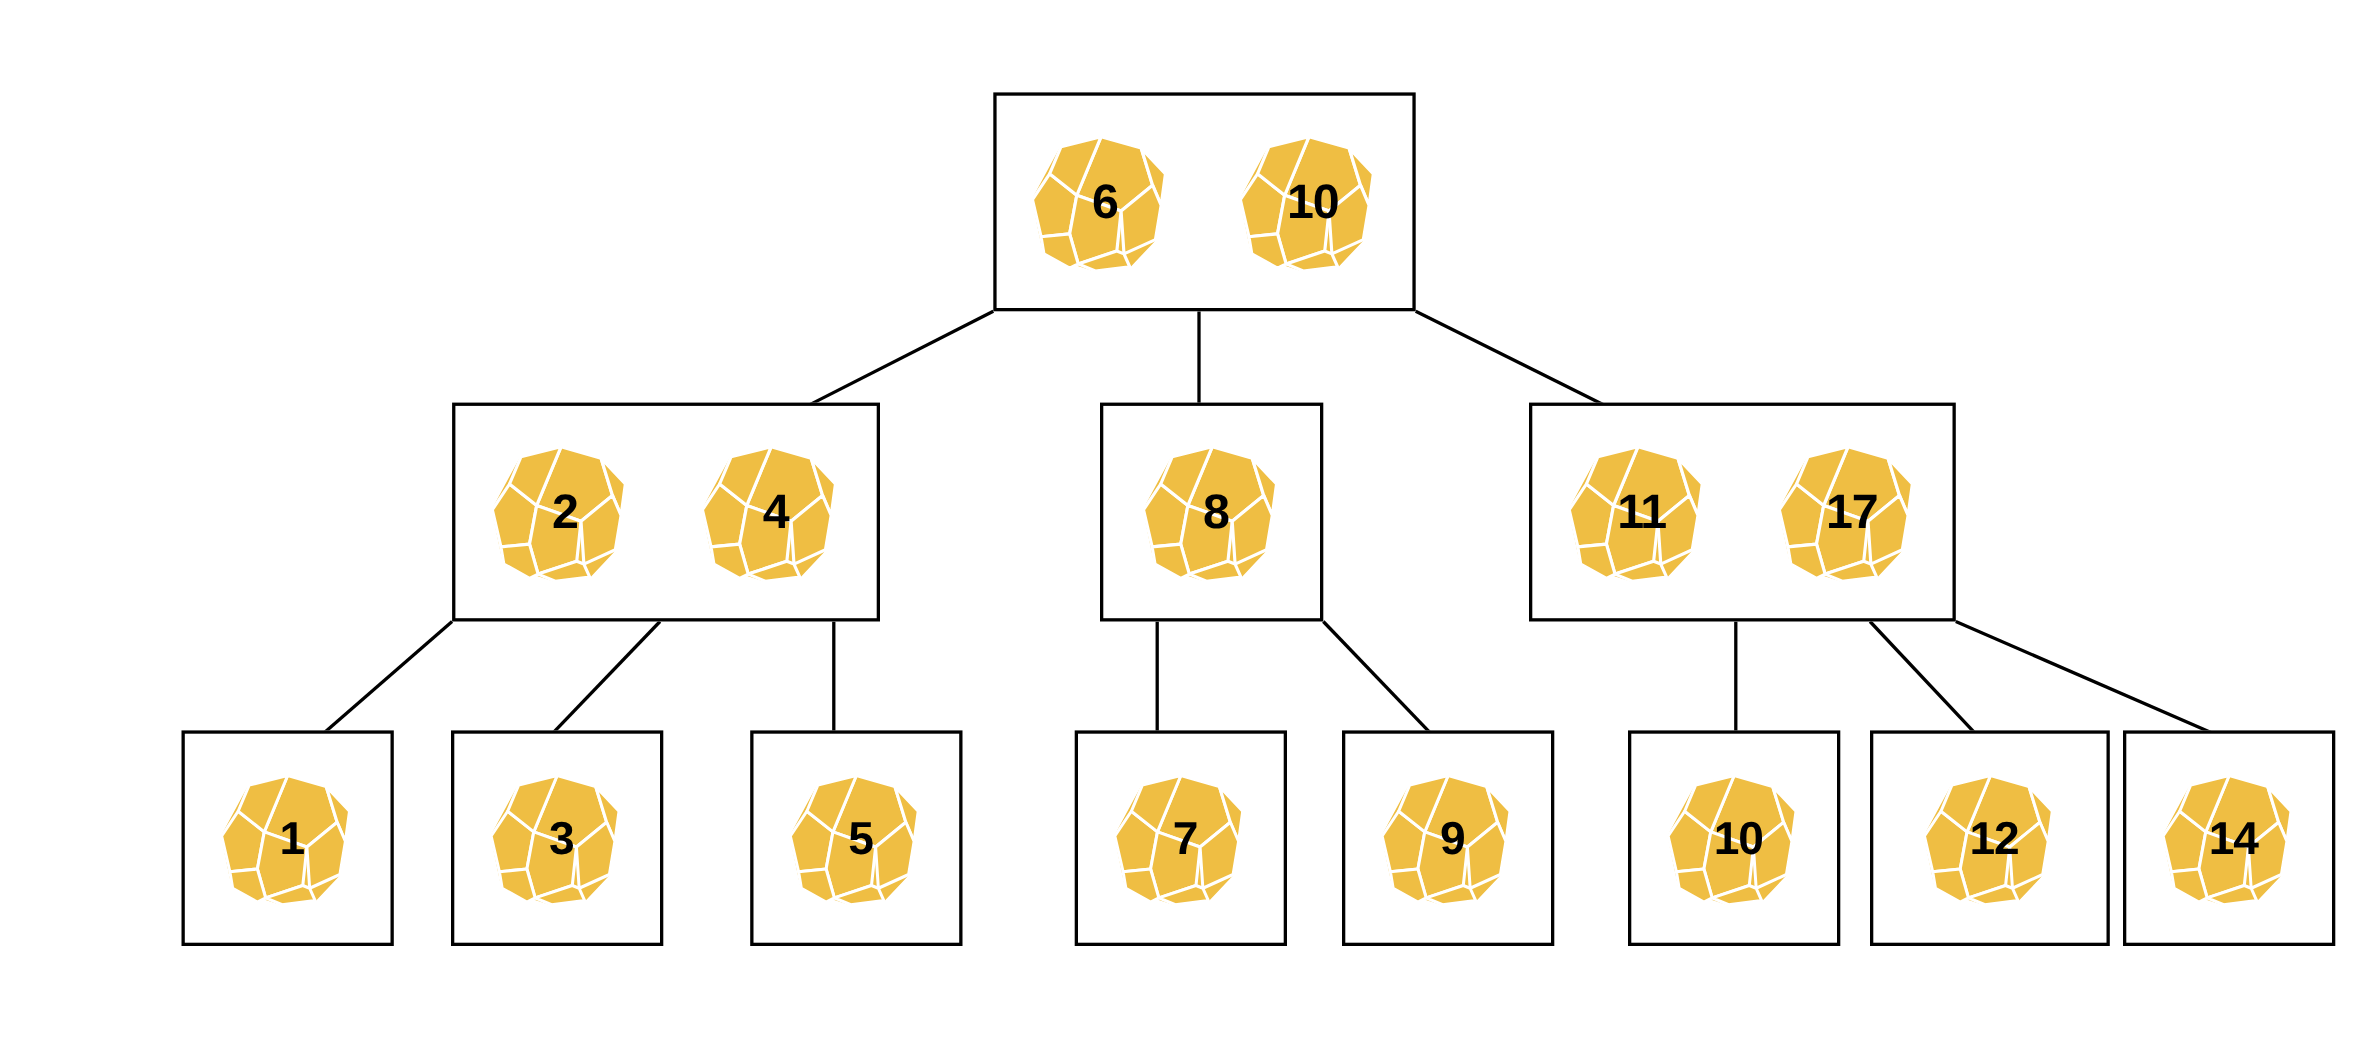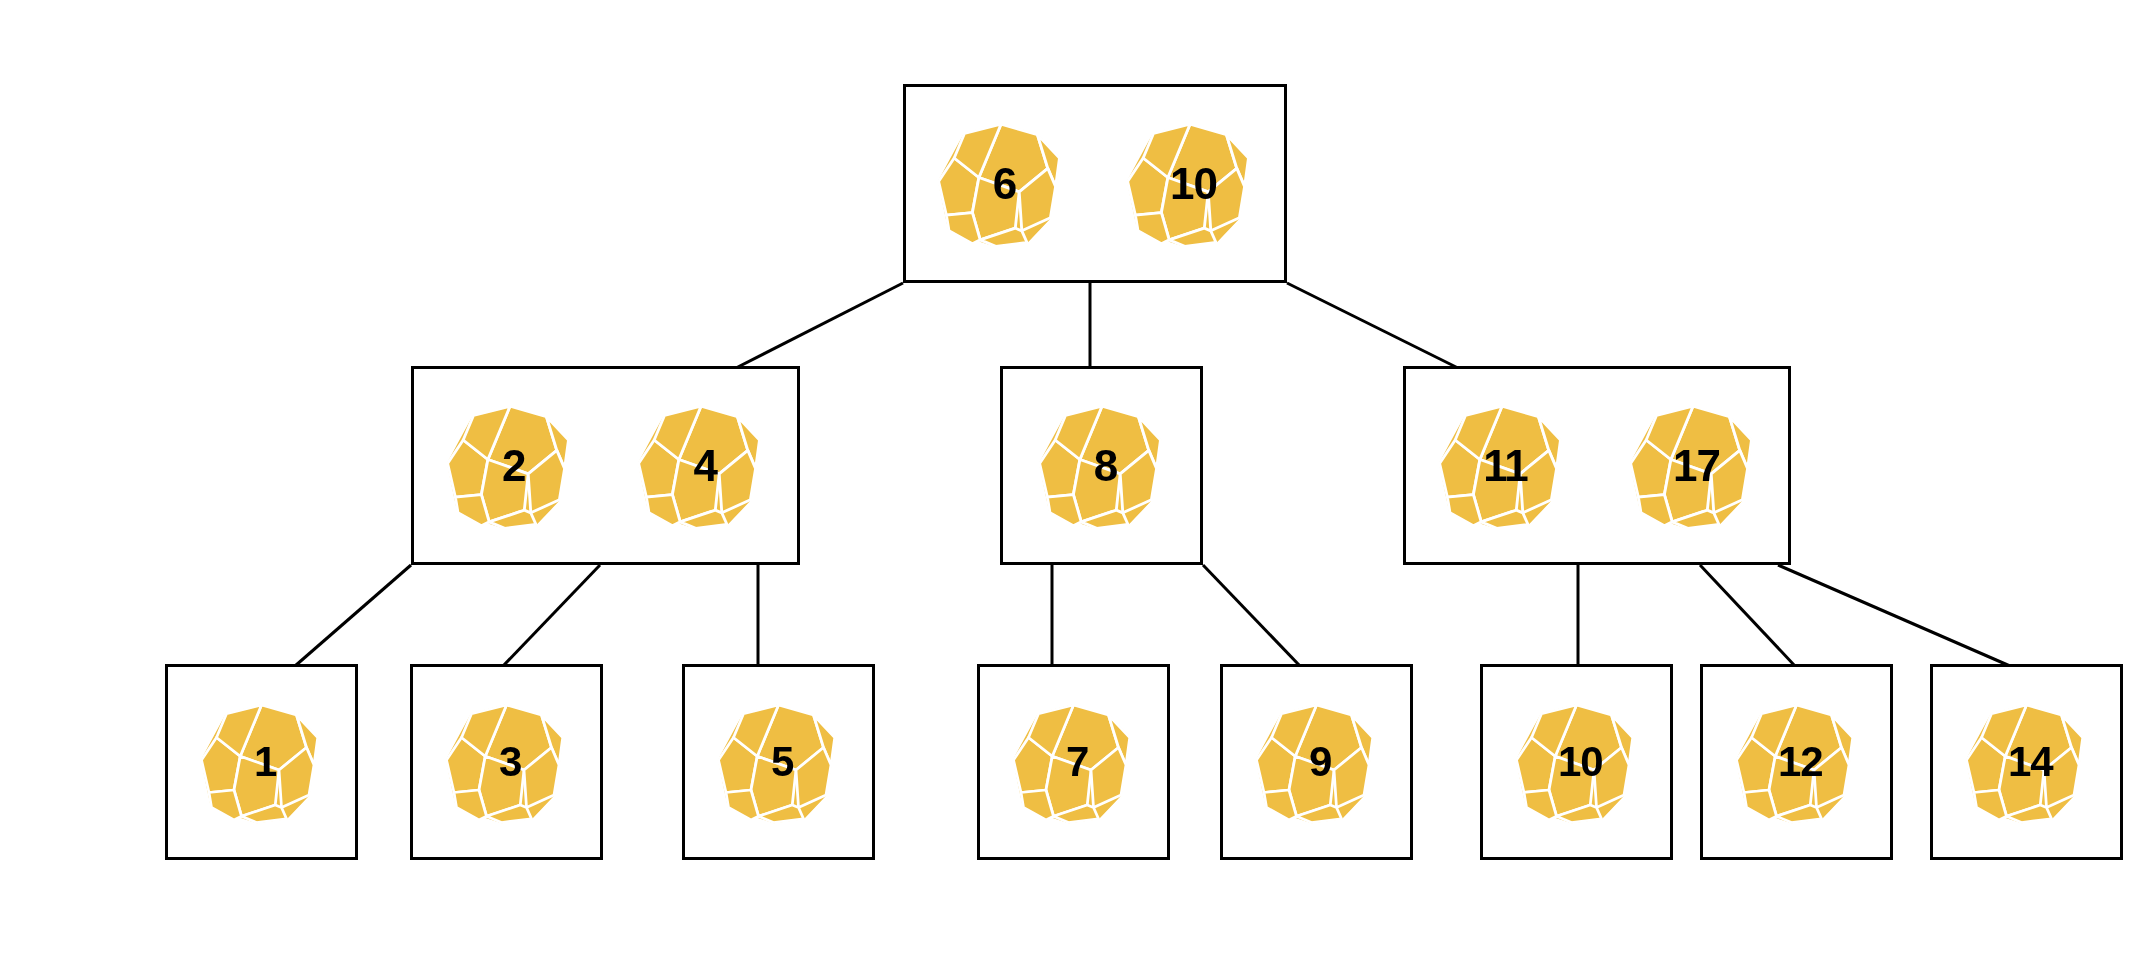--- a/index.html
+++ b/index.html
@@ -107,21 +107,21 @@
               <polygon points="50,4 33,45 14,30 22,11" fill="#efbe43" stroke="#ffffff" stroke-width="2.2" stroke-linejoin="round"></polygon>
               <polygon points="78,12 95,30 92,52 86,38" fill="#efbe43" stroke="#ffffff" stroke-width="2.2" stroke-linejoin="round"></polygon>
               <polygon points="86,38 92,52 88,76 66,86 64,56" fill="#efbe43" stroke="#ffffff" stroke-width="2.2" stroke-linejoin="round"></polygon>
               <polygon points="28,72 34,93 28,96 10,86 8,74" fill="#efbe43" stroke="#ffffff" stroke-width="2.2" stroke-linejoin="round"></polygon>
               <polygon points="61,84 66,86 70,95 46,98 34,93" fill="#efbe43" stroke="#ffffff" stroke-width="2.2" stroke-linejoin="round"></polygon>
             </svg>
             <span class="key" style="font-size: 44px; color: rgb(0, 0, 0);">8</span>
           </div>
         </div>
       </div>
-      <div class="node-box" style="left: 1390px; top: 366px; width: 388px; height: 199px; margin-left: 13px;">
+      <div class="node-box" style="left: 1390px; top: 366px; width: 388px; height: 199px;">
         <div style="display: flex; align-items: center; justify-content: space-around; width: 100%;">
           <div class="ball" style="width: 130px; height: 130px;">
             <svg width="130" height="130" viewBox="0 0 100 100" aria-hidden="true">
               <polygon points="50,4 78,12 95,30 92,52 88,76 70,95 46,98 10,86 2,48 22,11" fill="#efbe43" stroke="#efbe43" stroke-width="1"></polygon>
               <polygon points="50,4 78,12 86,38 64,56 33,45" fill="#efbe43" stroke="#ffffff" stroke-width="2.2" stroke-linejoin="round"></polygon>
               <polygon points="14,30 33,45 28,72 8,74 2,48" fill="#efbe43" stroke="#ffffff" stroke-width="2.2" stroke-linejoin="round"></polygon>
               <polygon points="33,45 64,56 61,84 34,93 28,72" fill="#efbe43" stroke="#ffffff" stroke-width="2.2" stroke-linejoin="round"></polygon>
               <polygon points="50,4 33,45 14,30 22,11" fill="#efbe43" stroke="#ffffff" stroke-width="2.2" stroke-linejoin="round"></polygon>
               <polygon points="78,12 95,30 92,52 86,38" fill="#efbe43" stroke="#ffffff" stroke-width="2.2" stroke-linejoin="round"></polygon>
               <polygon points="86,38 92,52 88,76 66,86 64,56" fill="#efbe43" stroke="#ffffff" stroke-width="2.2" stroke-linejoin="round"></polygon>
@@ -247,21 +247,21 @@
               <polygon points="50,4 33,45 14,30 22,11" fill="#efbe43" stroke="#ffffff" stroke-width="2.2" stroke-linejoin="round"></polygon>
               <polygon points="78,12 95,30 92,52 86,38" fill="#efbe43" stroke="#ffffff" stroke-width="2.2" stroke-linejoin="round"></polygon>
               <polygon points="86,38 92,52 88,76 66,86 64,56" fill="#efbe43" stroke="#ffffff" stroke-width="2.2" stroke-linejoin="round"></polygon>
               <polygon points="28,72 34,93 28,96 10,86 8,74" fill="#efbe43" stroke="#ffffff" stroke-width="2.2" stroke-linejoin="round"></polygon>
               <polygon points="61,84 66,86 70,95 46,98 34,93" fill="#efbe43" stroke="#ffffff" stroke-width="2.2" stroke-linejoin="round"></polygon>
             </svg>
             <span class="key" style="font-size: 42px; color: rgb(0, 0, 0);">10</span>
           </div>
         </div>
       </div>
-      <div class="node-box" style="left: 1700px; top: 664px; width: 193px; height: 196px;">
+      <div class="node-box" style="left: 1700px; top: 664px; width: 218px; height: 196px;">
         <div style="display: flex; align-items: center; justify-content: space-around; width: 100%;">
           <div class="ball" style="width: 125px; height: 125px;">
             <svg width="125" height="125" viewBox="0 0 100 100" aria-hidden="true">
               <polygon points="50,4 78,12 95,30 92,52 88,76 70,95 46,98 10,86 2,48 22,11" fill="#efbe43" stroke="#efbe43" stroke-width="1"></polygon>
               <polygon points="50,4 78,12 86,38 64,56 33,45" fill="#efbe43" stroke="#ffffff" stroke-width="2.2" stroke-linejoin="round"></polygon>
               <polygon points="14,30 33,45 28,72 8,74 2,48" fill="#efbe43" stroke="#ffffff" stroke-width="2.2" stroke-linejoin="round"></polygon>
               <polygon points="33,45 64,56 61,84 34,93 28,72" fill="#efbe43" stroke="#ffffff" stroke-width="2.2" stroke-linejoin="round"></polygon>
               <polygon points="50,4 33,45 14,30 22,11" fill="#efbe43" stroke="#ffffff" stroke-width="2.2" stroke-linejoin="round"></polygon>
               <polygon points="78,12 95,30 92,52 86,38" fill="#efbe43" stroke="#ffffff" stroke-width="2.2" stroke-linejoin="round"></polygon>
               <polygon points="86,38 92,52 88,76 66,86 64,56" fill="#efbe43" stroke="#ffffff" stroke-width="2.2" stroke-linejoin="round"></polygon>

